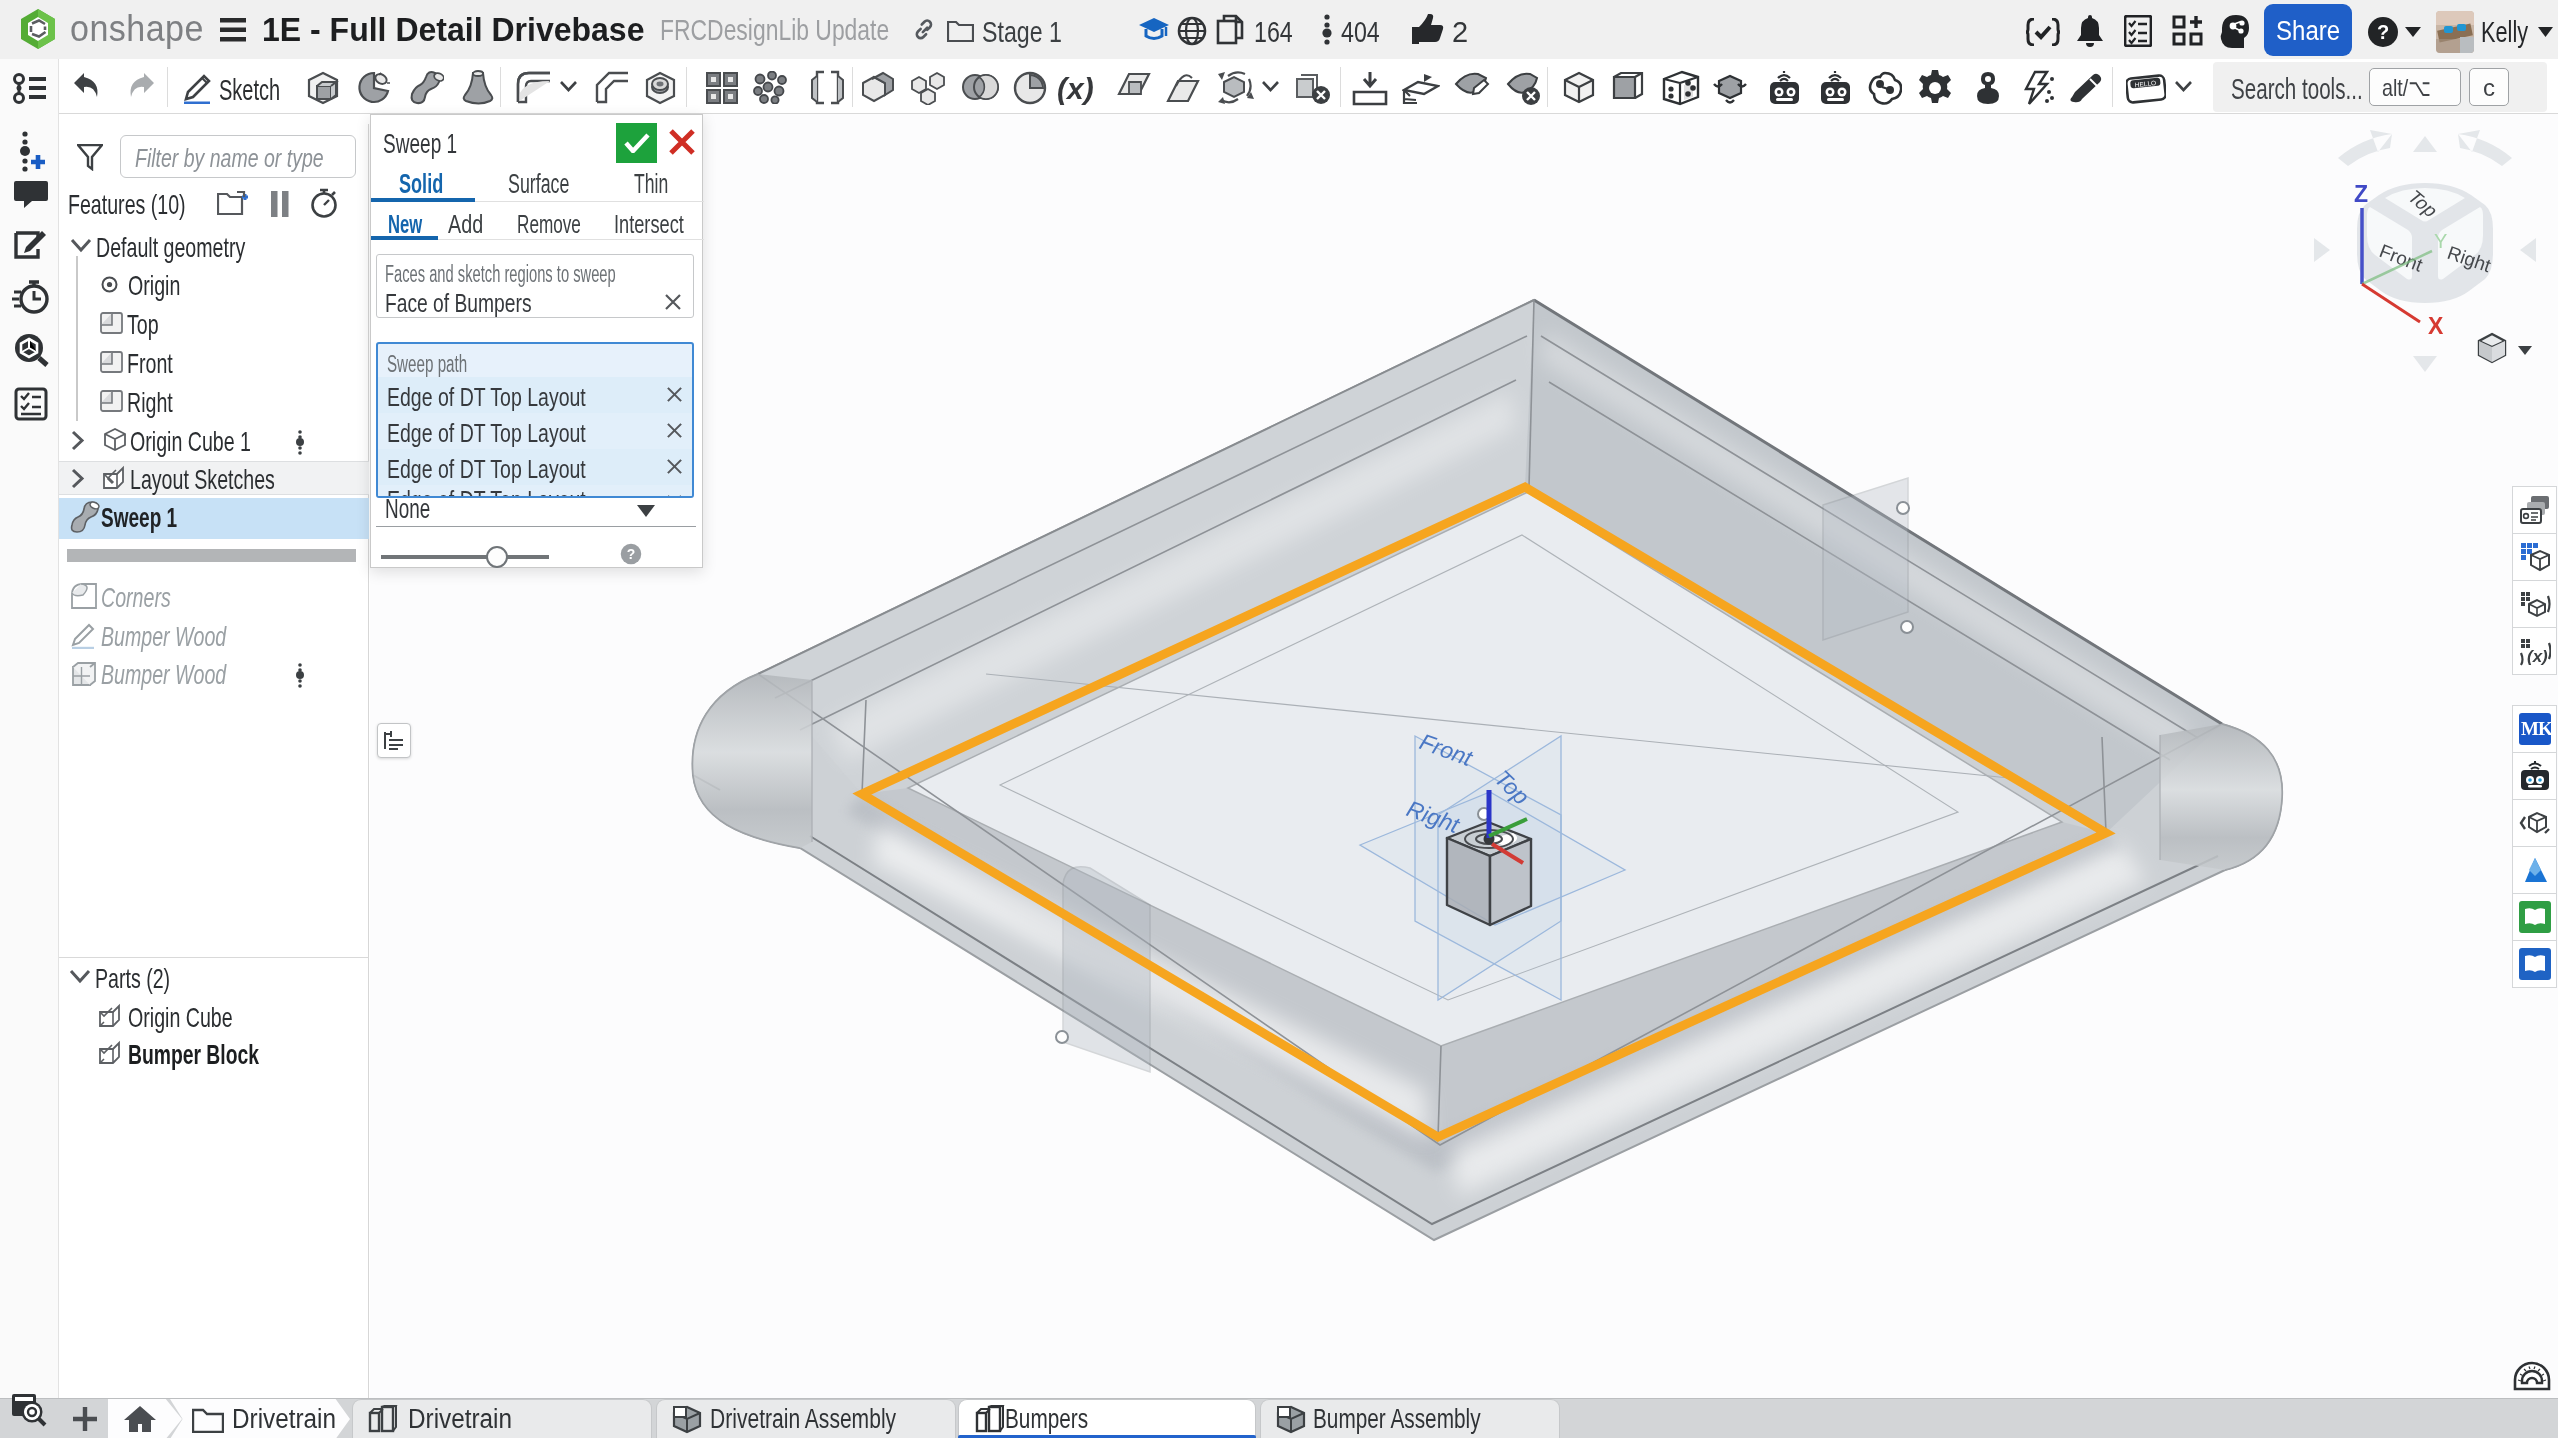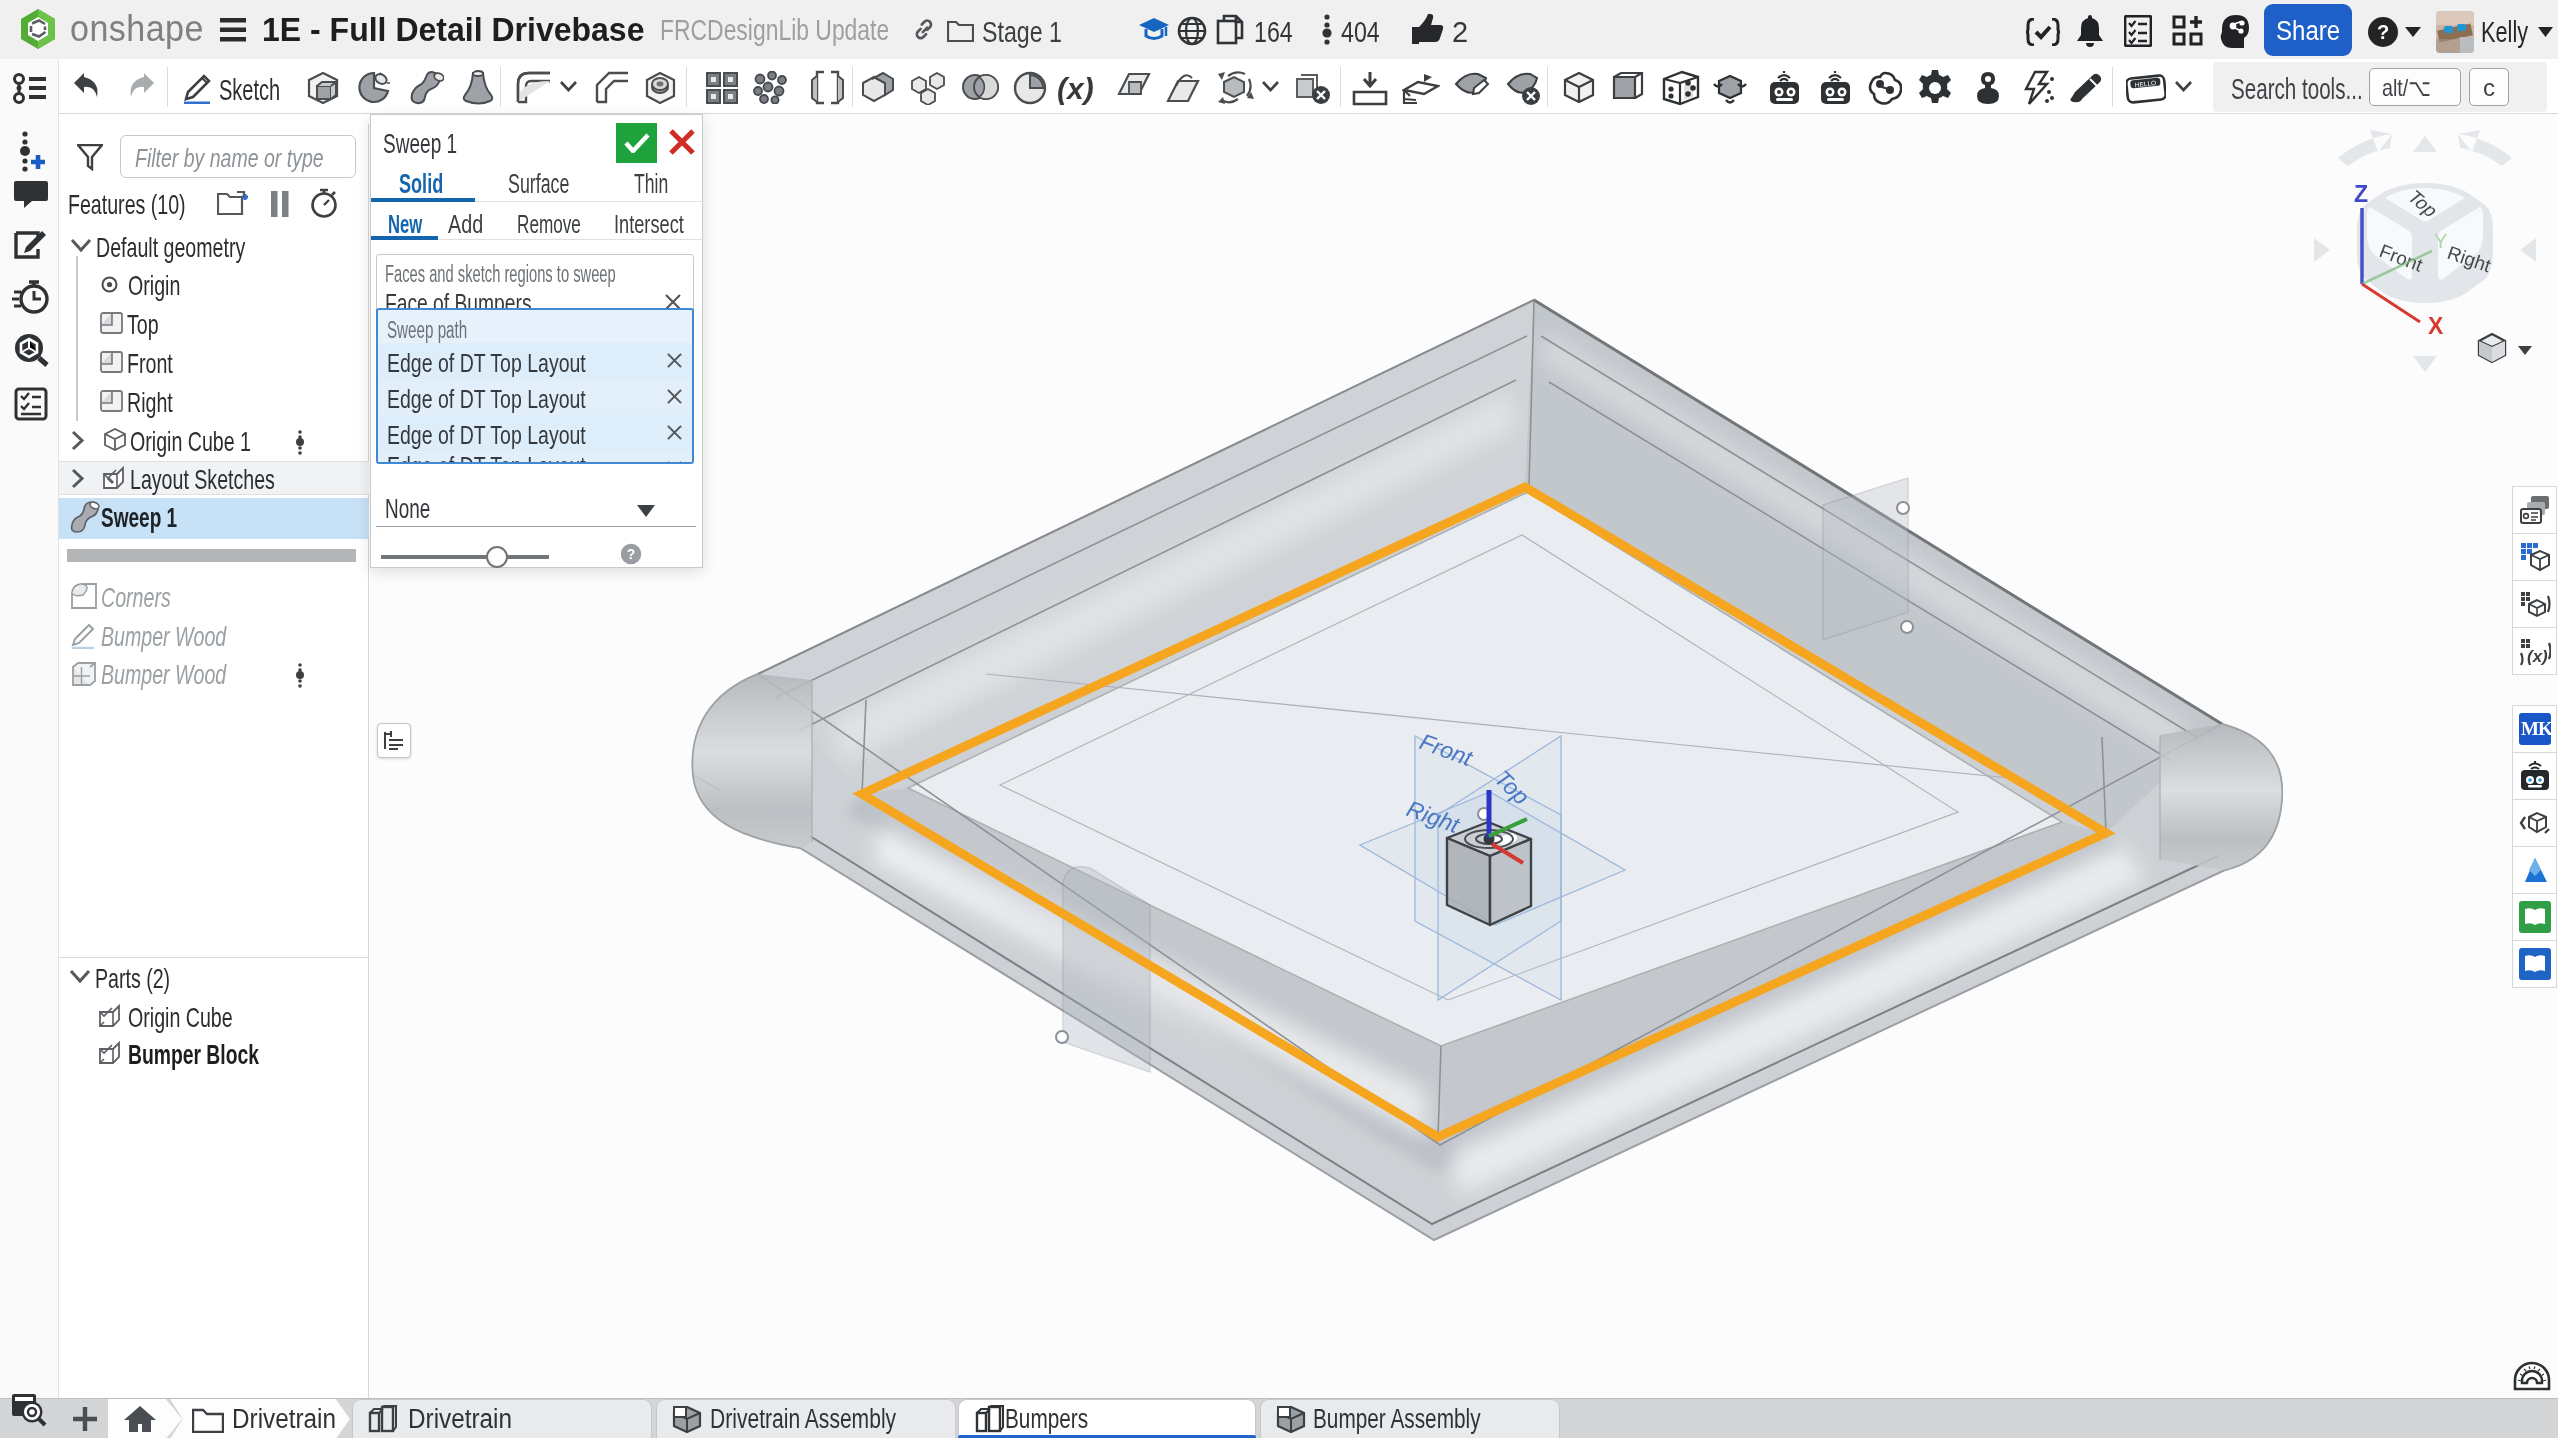--- a/index.html
+++ b/index.html
@@ -645,21 +645,21 @@
     <div class="abs" style="left:0px;top:121px;width:67px;height:4px;background:#1465ad;"></div>
     <div class="txt" style="left:77px;top:94px;font-size:26px;color:#3c4043;transform:scaleX(0.76);transform-origin:0 50%;">Add</div>
     <div class="txt" style="left:146px;top:94px;font-size:26px;color:#3c4043;transform:scaleX(0.66);transform-origin:0 50%;">Remove</div>
     <div class="txt" style="left:243px;top:94px;font-size:26px;color:#3c4043;transform:scaleX(0.70);transform-origin:0 50%;">Intersect</div>
     <div class="abs" style="left:5px;top:139px;width:318px;height:64px;border:1px solid #c6c8ca;border-radius:3px;"></div>
     <div class="txt" style="left:14px;top:146px;font-size:23px;color:#6d7276;transform:scaleX(0.64);transform-origin:0 50%;">Faces and sketch regions to sweep</div>
     <div class="txt" style="left:14px;top:173px;font-size:26px;color:#36393d;transform:scaleX(0.74);transform-origin:0 50%;">Face of Bumpers</div>
     <svg class="abs" style="left:293px;top:178px;" width="18" height="18" viewBox="0 0 18 18">
         <path d="M2 2 L16 16 M16 2 L2 16" stroke="#55585c" stroke-width="2.2"></path>
       </svg>
-    <div class="abs" style="left:5px;top:193px;width:318px;height:156px;border:2px solid #4089d4;border-radius:3px;background:#e7f1fb;overflow:hidden;">
+    <div class="abs" style="left:5px;top:227px;width:318px;height:156px;border:2px solid #4089d4;border-radius:3px;background:#e7f1fb;overflow:hidden;">
       <div class="txt" style="left:9px;top:7px;font-size:23px;color:#6d7276;transform:scaleX(0.66);transform-origin:0 50%;">Sweep path</div>
       <div class="abs" style="left:0;top:33px;width:318px;height:36px;background:#ddeDF9;"></div>
       <div class="txt" style="left:9px;top:38px;font-size:26px;color:#36393d;transform:scaleX(0.75);transform-origin:0 50%;">Edge of DT Top Layout</div>
       <div class="abs" style="left:0;top:69px;width:318px;height:36px;background:#e2effa;"></div>
       <div class="txt" style="left:9px;top:74px;font-size:26px;color:#36393d;transform:scaleX(0.75);transform-origin:0 50%;">Edge of DT Top Layout</div>
       <div class="abs" style="left:0;top:105px;width:318px;height:36px;background:#ddeDF9;"></div>
       <div class="txt" style="left:9px;top:110px;font-size:26px;color:#36393d;transform:scaleX(0.75);transform-origin:0 50%;">Edge of DT Top Layout</div>
       <div class="abs" style="left:0;top:141px;width:318px;height:36px;background:#e2effa;"></div>
       <div class="txt" style="left:9px;top:141px;font-size:26px;color:#36393d;transform:scaleX(0.75);transform-origin:0 50%;">Edge of DT Top Layout</div>
       <svg class="abs" style="left:288px;top:42px;" width="17" height="17" viewBox="0 0 18 18">

